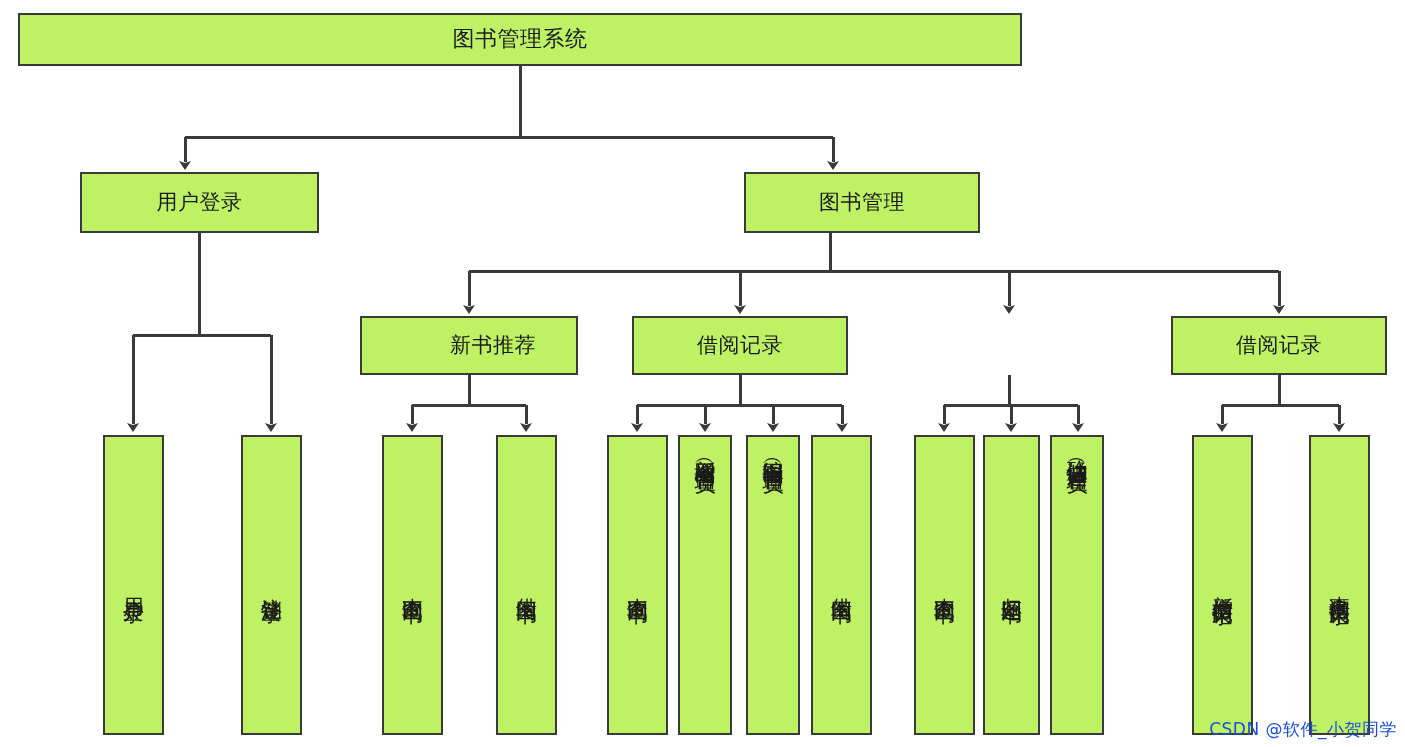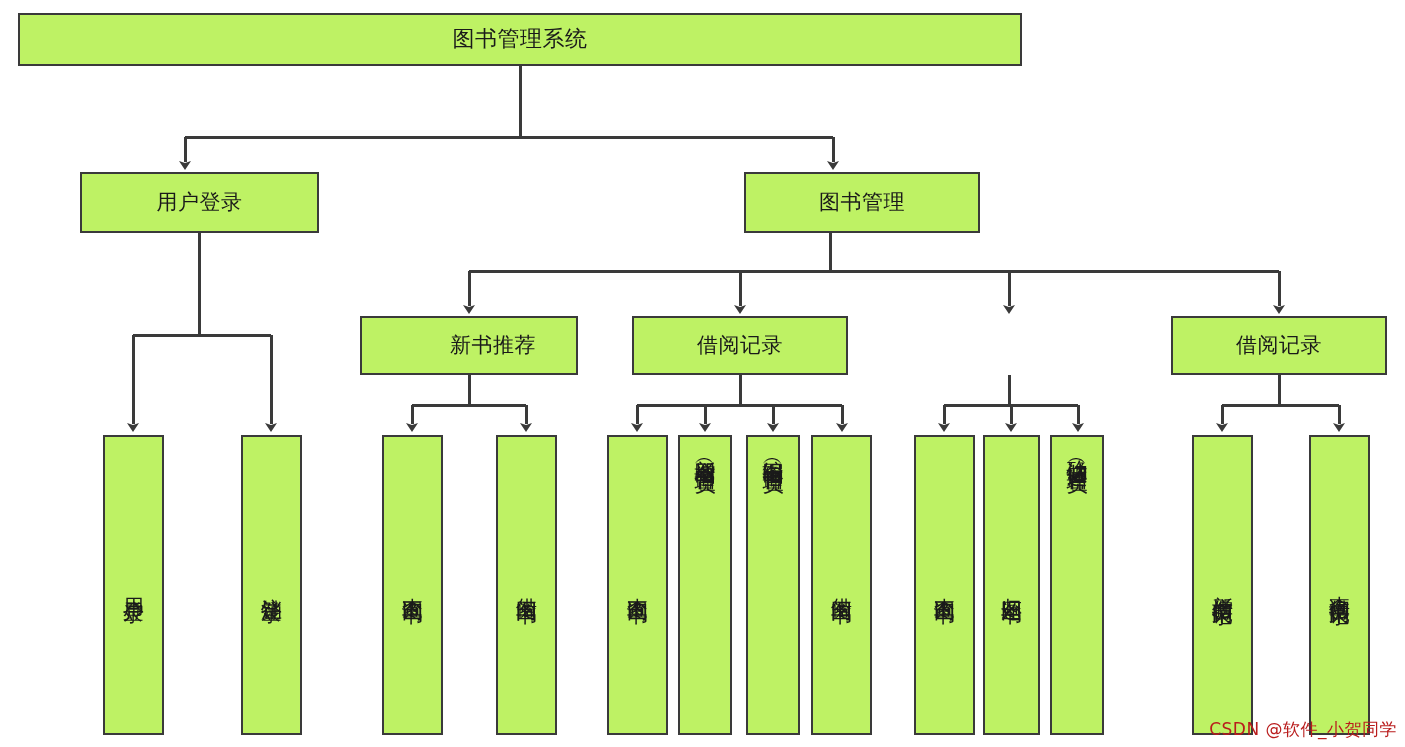--- a/index.html
+++ b/index.html
@@ -43,21 +43,21 @@
     margin:0 auto;
   }
   .v-node.tall-text{align-items:flex-start;}
   .v-node.center-text{align-items:center;}
   svg#wires{position:absolute;left:0;top:0;width:1405px;height:747px;pointer-events:none;}
   .watermark{
     position:absolute;
     right:8px;
     bottom:6px;
     font-size:17px;
-    color:#b91c1c;
+    color:#1d4ed8;
     letter-spacing:0.5px;
     white-space:nowrap;
     user-select:none;
   }
 </style>
 </head>
 <body>
 
 <div id="canvas">
 

